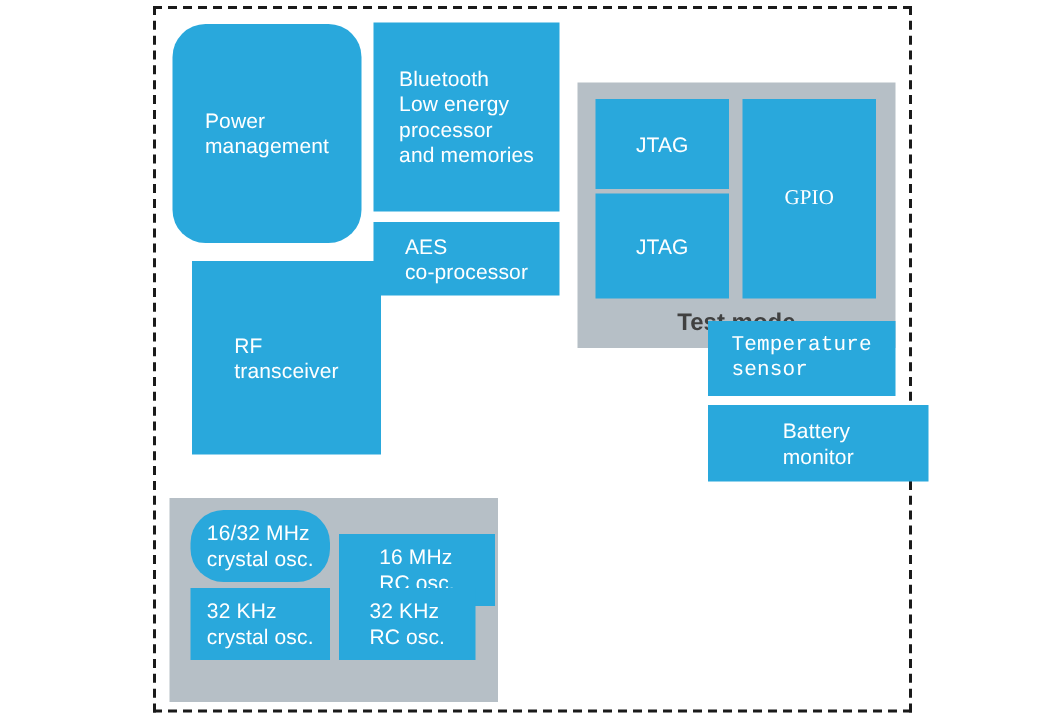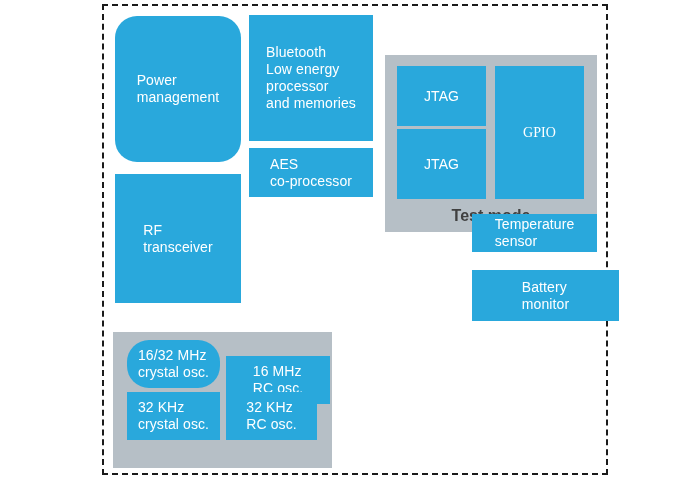--- a/index.html
+++ b/index.html
@@ -53,22 +53,22 @@
     color: #404040;
     font-weight: bold;
     font-size: 16px;
     line-height: 18px;
     white-space: pre-line;
   }
   
   .b-power        { left: 115px; top: 16px;  width: 126px; height: 146px; border-radius: 22px; }
   .b-bluetooth    { left: 249px; top: 15px;  width: 124px; height: 126px; }
   .b-aes          { left: 249px; top: 148px; width: 124px; height: 49px;  }
-  .b-rf           { left: 115px; top: 174px; width: 126px; height: 129px; }
-  .b-temperature  { left: 472px; top: 214px; width: 125px; height: 38px;  }
+  .b-rf           { left: 128px; top: 174px; width: 126px; height: 129px; }
+  .b-temperature  { left: 472px; top: 214px; width: 125px; height: 50px; font-family: Liberation Mono, monospace;  }
   .b-battery      { left: 472px; top: 270px; width: 147px; height: 51px;  }
   .b-application  { left: 472px; top: 336px; width: 125px; height: 129px; }
   
   .g-test         { left: 385px; top: 15px;  width: 212px; height: 177px; margin-top: 40px; }
   .b-jtag         { left: 12px;  top: 11px;  width: 89px;  height: 60px;  }
   .b-uart         { left: 12px;  top: 74px;  width: 89px;  height: 70px;  }
   .b-gpio         { left: 110px; top: 11px;  width: 89px;  height: 133px; font-family: Liberation Serif, serif; }
   
   .g-clock        { left: 113px; top: 332px; width: 219px; height: 136px; }
   .b-osc1         { left: 14px;  top: 8px;   width: 93px;  height: 48px; border-radius: 22px;  }

